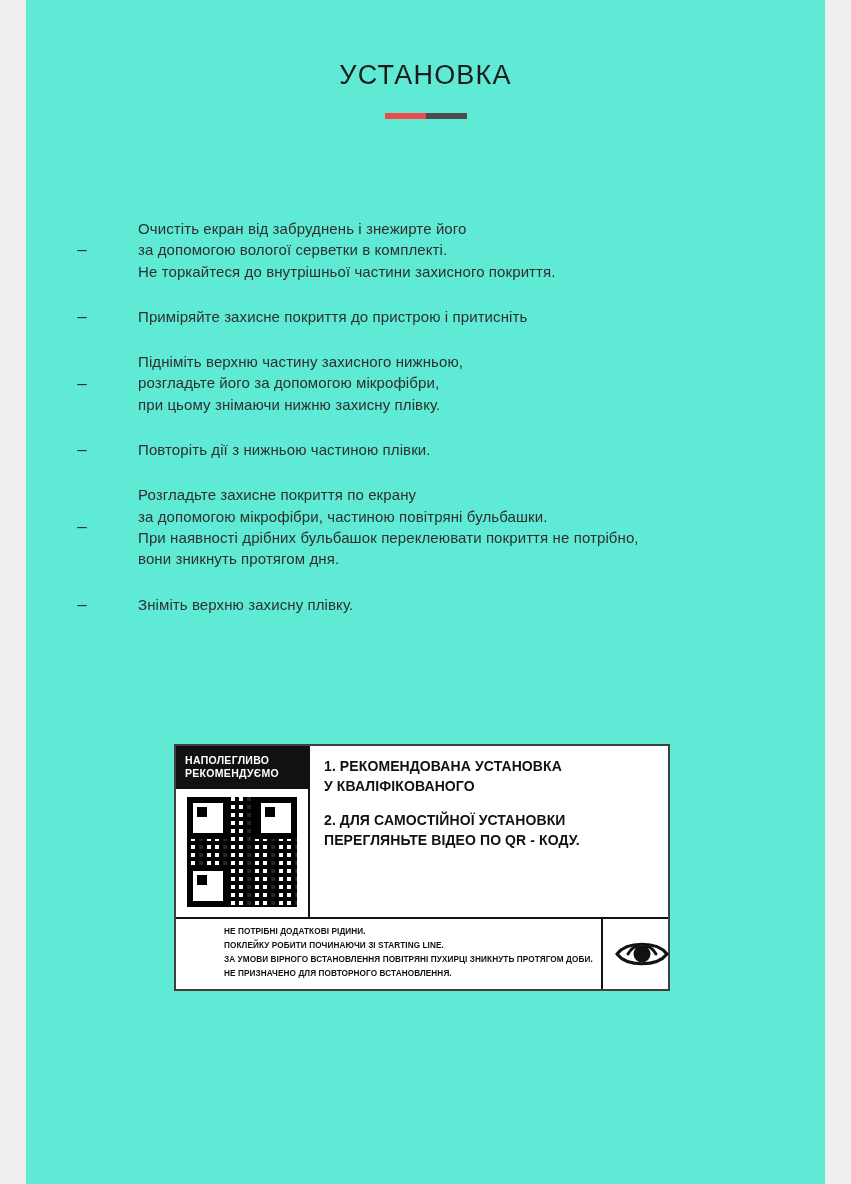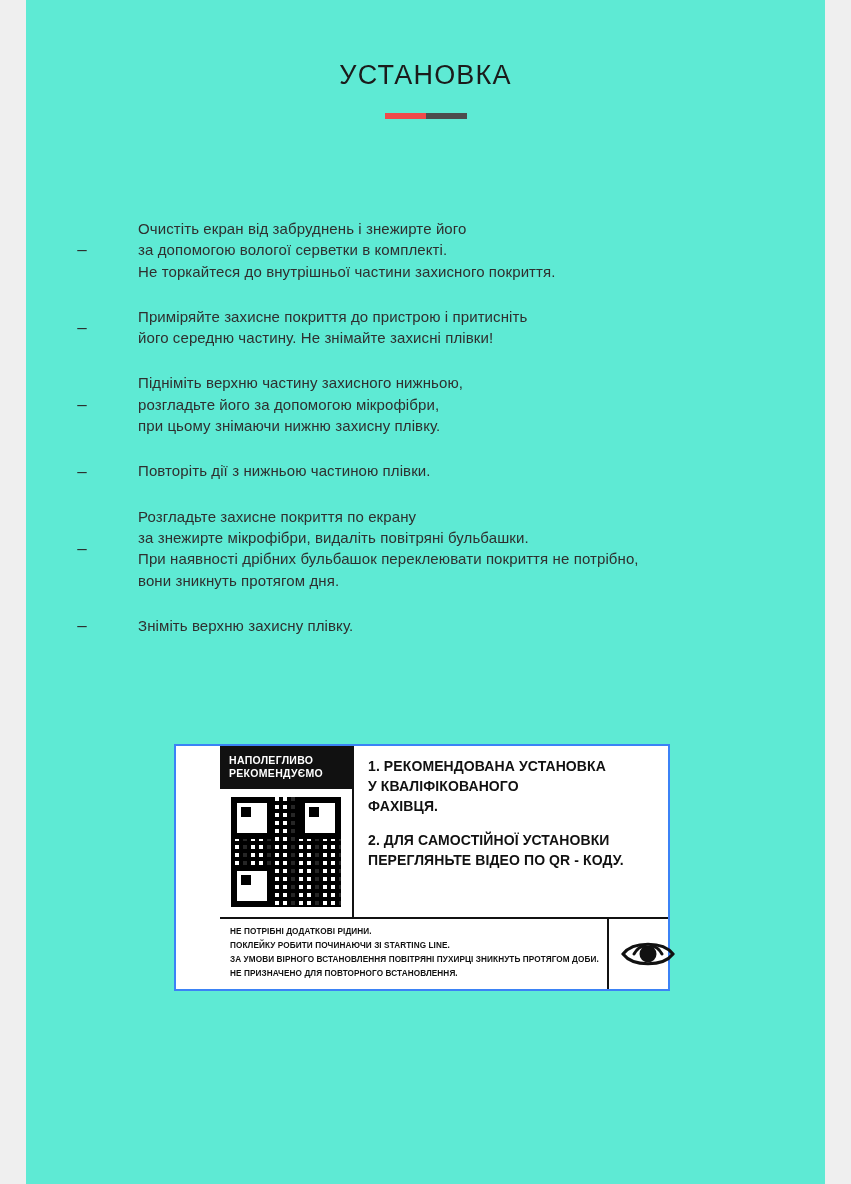--- a/index.html
+++ b/index.html
@@ -70,24 +70,23 @@
     letter-spacing: 0.1px;
   }
   .step .lines div { white-space: nowrap; }
 
   
   .sticker {
     position: absolute;
     left: 148px;
     top: 744px;
     width: 496px;
-    border: 2px solid #3b82f6;
+    border: 2px solid #404040;
     background: #fff;
     box-sizing: border-box;
-    padding-left: 44px;
   }
   .sticker-top {
     display: flex;
     border-bottom: 2px solid #111;
   }
   .sticker-left {
     width: 134px;
     flex: 0 0 134px;
     border-right: 2px solid #111;
     box-sizing: border-box;
@@ -149,20 +148,21 @@
     font-weight: bold;
     color: #111;
     line-height: 1.28;
     letter-spacing: 0.1px;
   }
   .sticker-right .gap { height: 14px; }
 
   .sticker-bottom {
     display: flex;
     align-items: stretch;
+    margin-left: 38px;
   }
   .fineprint {
     flex: 1;
     padding: 7px 8px 7px 10px;
     box-sizing: border-box;
   }
   .fineprint p {
     margin: 0 0 2px 0;
     font-size: 8.2px;
     font-weight: bold;
@@ -200,21 +200,20 @@
         <div>Очистіть екран від забруднень і знежирте його</div>
         <div>за допомогою вологої серветки в комплекті.</div>
         <div>Не торкайтеся до внутрішньої частини захисного покриття.</div>
       </div>
     </li>
 
     <li class="step">
       <span class="dash">–</span>
       <div class="lines">
         <div>Приміряйте захисне покриття до пристрою і притисніть</div>
-        <div>його середню частину. Не знімайте захисні плівки!</div>
       </div>
     </li>
 
     <li class="step">
       <span class="dash">–</span>
       <div class="lines">
         <div>Підніміть верхню частину захисного нижньою,</div>
         <div>розгладьте його за допомогою мікрофібри,</div>
         <div>при цьому знімаючи нижню захисну плівку.</div>
       </div>
@@ -224,21 +223,21 @@
       <span class="dash">–</span>
       <div class="lines">
         <div>Повторіть дії з нижньою частиною плівки.</div>
       </div>
     </li>
 
     <li class="step">
       <span class="dash">–</span>
       <div class="lines">
         <div>Розгладьте захисне покриття по екрану</div>
-        <div>за знежирте мікрофібри, видаліть повітряні бульбашки.</div>
+        <div>за допомогою мікрофібри, частиною повітряні бульбашки.</div>
         <div>При наявності дрібних бульбашок переклеювати покриття не потрібно,</div>
         <div>вони зникнуть протягом дня.</div>
       </div>
     </li>
 
     <li class="step">
       <span class="dash">–</span>
       <div class="lines">
         <div>Зніміть верхню захисну плівку.</div>
       </div>
@@ -265,21 +264,20 @@
             </div>
           <div class="fp bl">
               <i></i>
             </div>
         </div>
       </div>
 
       <div class="sticker-right">
         <p>1. РЕКОМЕНДОВАНА УСТАНОВКА</p>
         <p>У КВАЛІФІКОВАНОГО</p>
-        <p>ФАХІВЦЯ.</p>
         <div class="gap"></div>
         <p>2. ДЛЯ САМОСТІЙНОЇ УСТАНОВКИ</p>
         <p>ПЕРЕГЛЯНЬТЕ ВІДЕО ПО QR - КОДУ.</p>
       </div>
 
     </div>
 
     <div class="sticker-bottom">
       <div class="fineprint">
         <p>НЕ ПОТРІБНІ ДОДАТКОВІ РІДИНИ.</p>

